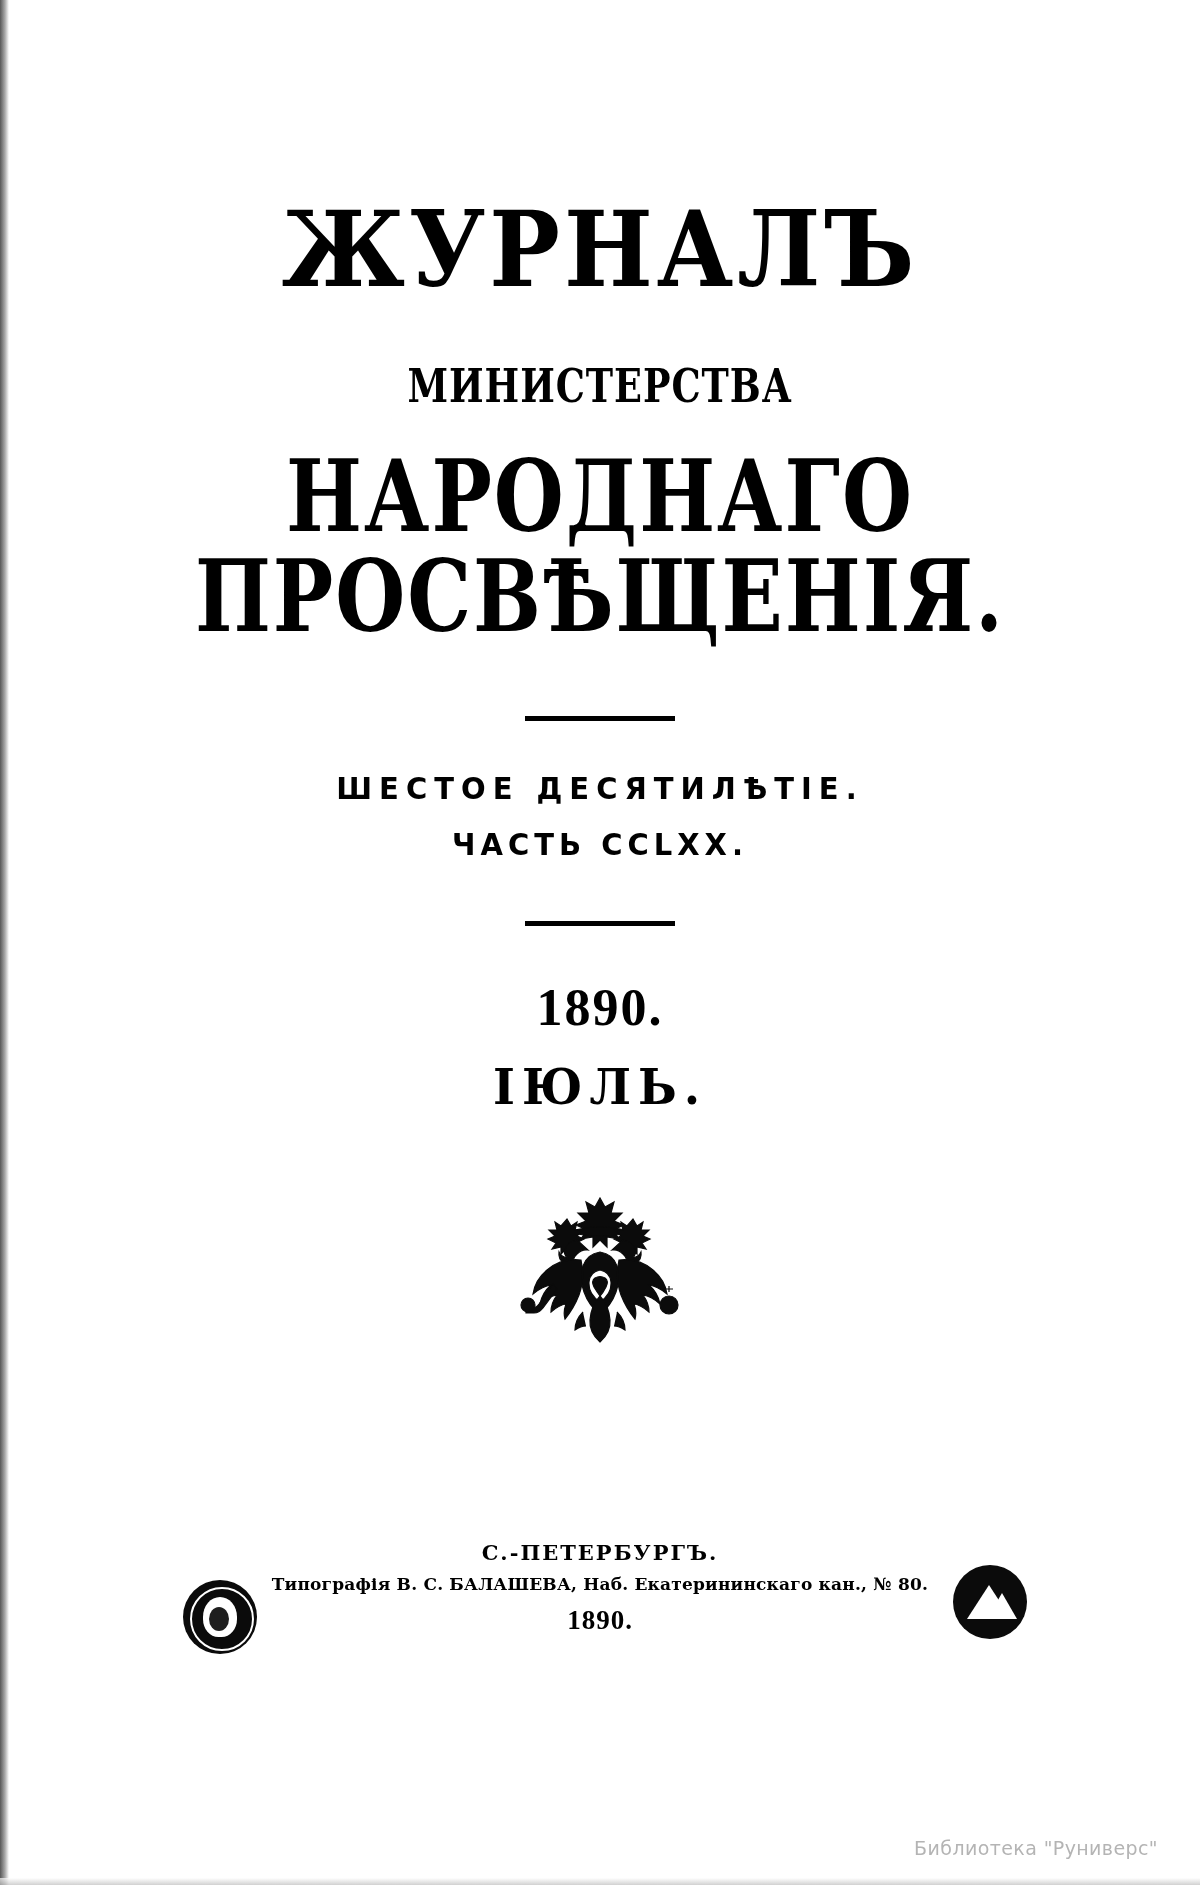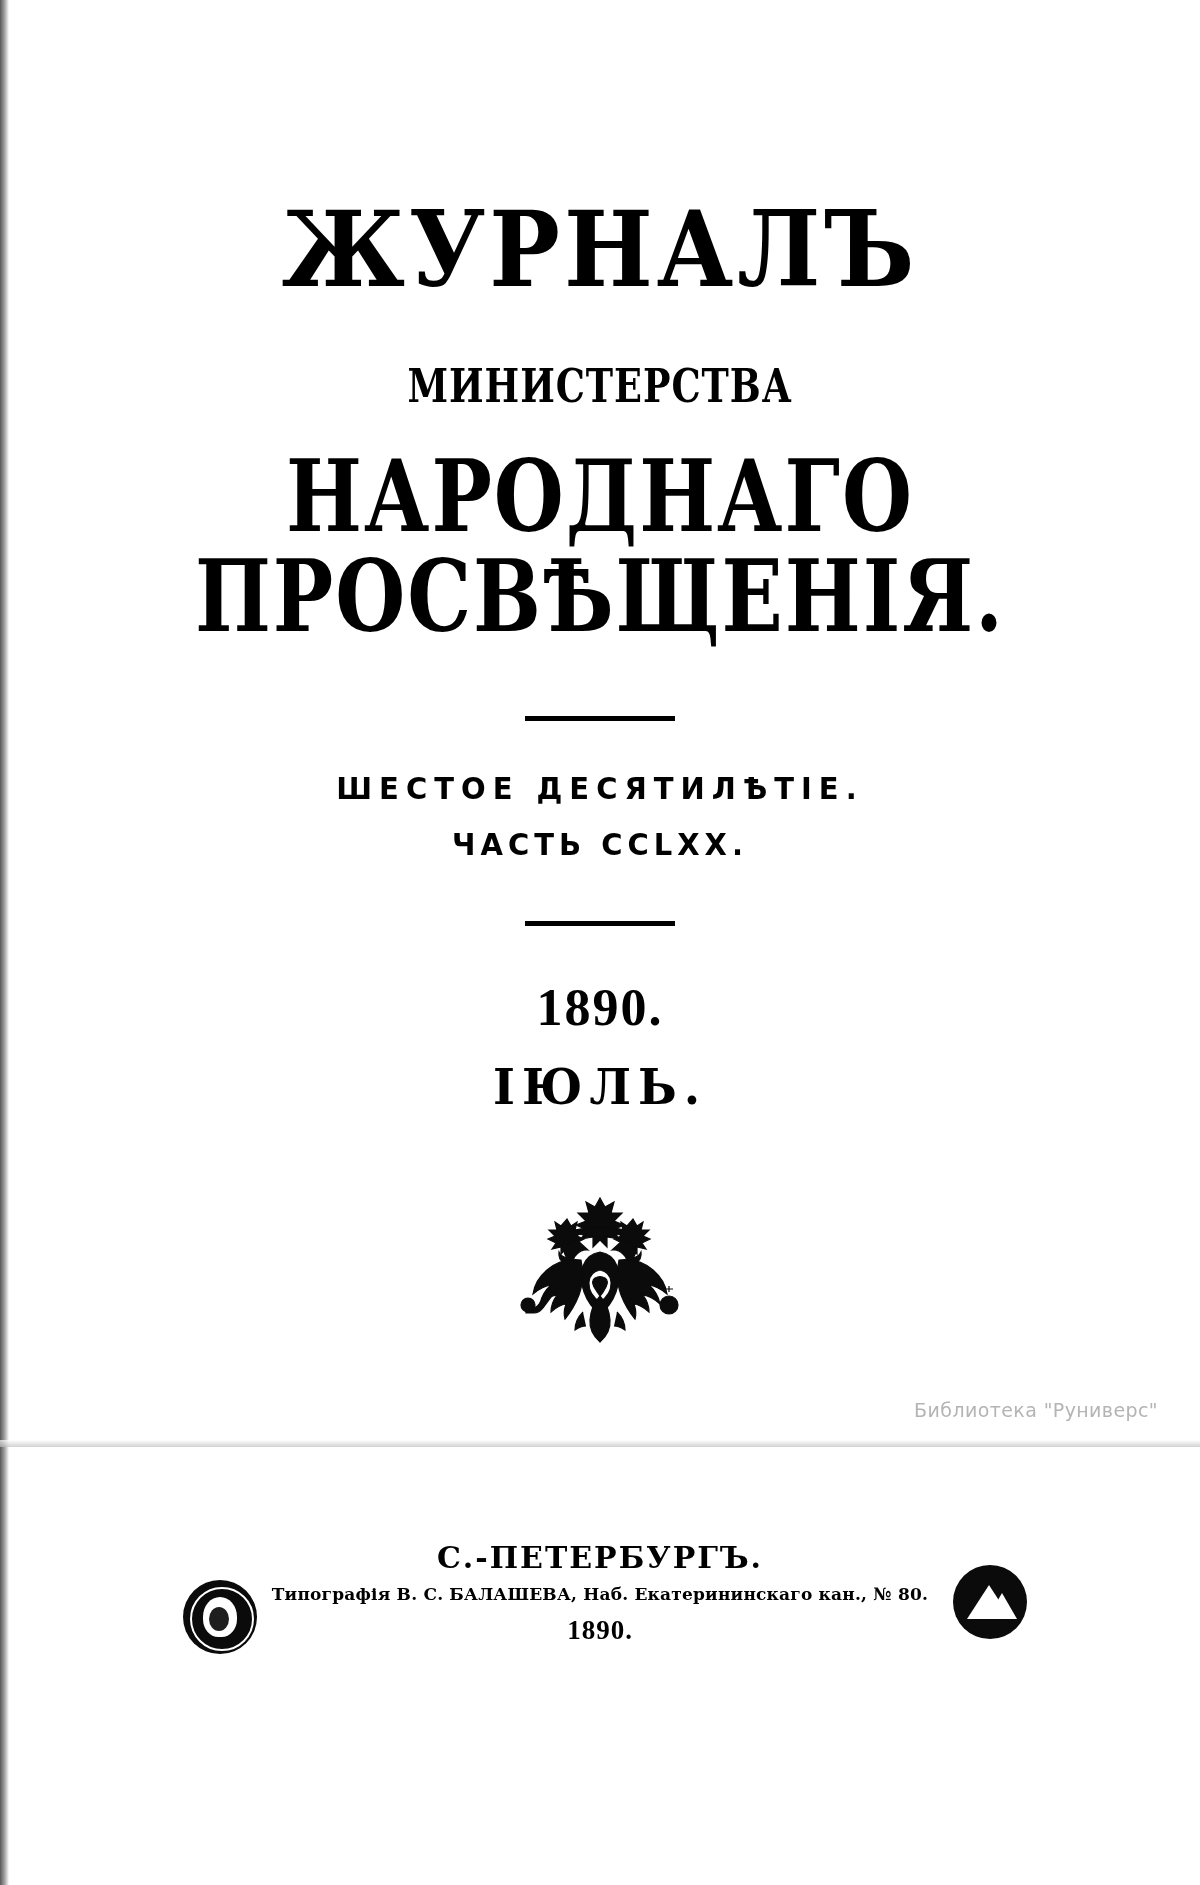--- a/index.html
+++ b/index.html
@@ -14,21 +14,21 @@
     font-family: "Liberation Serif", serif;
     color: #000000;
     overflow: hidden;
   }
 
   .page {
     position: absolute;
     left: 0;
     top: 0;
     width: 1200px;
-    height: 1447px;
+    height: 1885px;
     background: #ffffff;
   }
 
   
   .scan-edge-left {
     position: absolute;
     left: 0;
     top: 0;
     width: 9px;
     height: 1885px;
@@ -142,21 +142,21 @@
   .imprint {
     position: absolute;
     left: 0;
     top: 1540px;
     width: 1200px;
     text-align: center;
   }
   .imprint .city {
     font-family: "DejaVu Serif", "Liberation Serif", serif;
     font-weight: 700;
-    font-size: 30px;
+    font-size: 21px;
     letter-spacing: 2px;
   }
   .imprint .printer {
     margin-top: 9px;
     font-family: "DejaVu Serif", "Liberation Serif", serif;
     font-weight: 700;
     font-size: 17px;
     letter-spacing: 0.2px;
   }
   .imprint .imprint-year {

